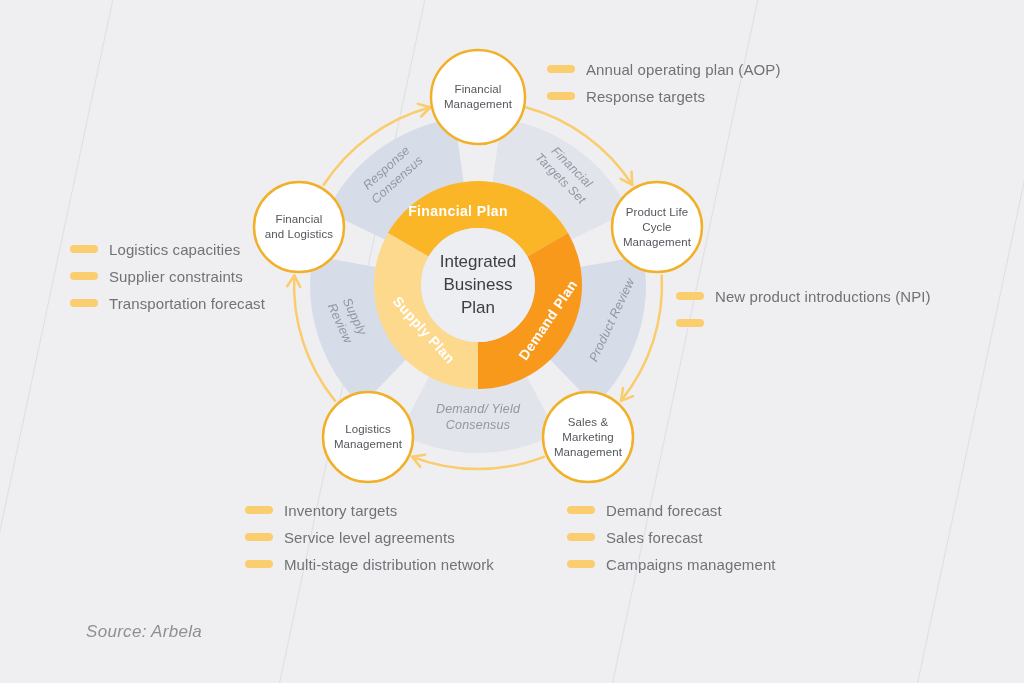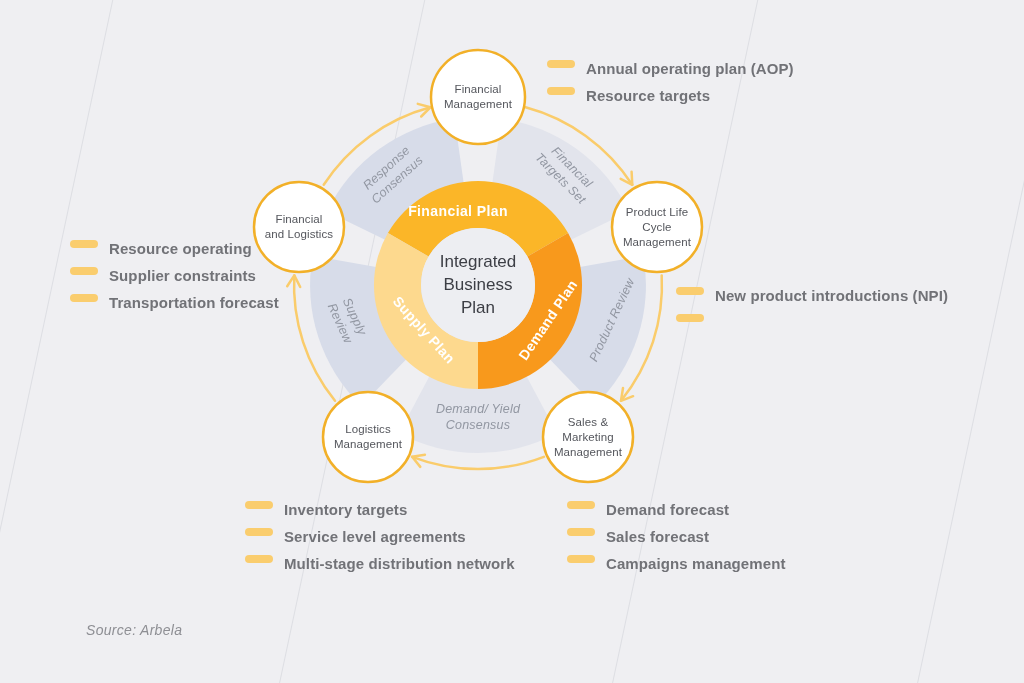--- a/index.html
+++ b/index.html
@@ -23,26 +23,26 @@
   .center-lbl{font-size:17px;font-weight:400;color:#3C3E45;line-height:1.35;}
   .seg-lbl{font-size:14px;font-weight:600;color:#FFFFFF;letter-spacing:.4px;white-space:nowrap;}
   .wedge-lbl{font-size:12.5px;font-style:italic;color:#9297A2;letter-spacing:.2px;}
   .rot-45n{transform:translate(-50%,-50%) rotate(-42deg);}
   .rot-45p{transform:translate(-50%,-50%) rotate(45deg);}
   .rot-65n{transform:translate(-50%,-50%) rotate(-65deg);white-space:nowrap;}
   .rot-65p{transform:translate(-50%,-50%) rotate(65deg);}
   .rot-sup{transform:translate(-50%,-50%) rotate(48deg);}
   .rot-dem{transform:translate(-50%,-50%) rotate(-56deg);}
   .anno{position:absolute;display:flex;flex-direction:column;row-gap:9px;}
-  .anno-row{display:flex;height:18px;gap:11px;font-weight:bold;}
+  .anno-row{display:flex;align-items:center;height:18px;gap:11px;}
   .dash{width:28px;height:8px;border-radius:4px;background:#FACD6E;flex:none;}
   .anno-txt{font-size:15px;color:#717277;white-space:nowrap;letter-spacing:.1px;}
   .source{
     position:absolute;left:86px;top:622px;
-    font-size:14px;font-style:italic;color:#8E8F94;letter-spacing:.3px;
+    font-size:17px;font-style:italic;color:#8E8F94;letter-spacing:.3px;
   }
 </style>
 </head>
 <body>
 
 <div class="stage">
 
   <div class="bg-line" style="left:125px"></div>
   <div class="bg-line" style="left:437px"></div>
   <div class="bg-line" style="left:770px"></div>
@@ -115,38 +115,38 @@
   <div class="lbl wedge-lbl rot-65p" style="left:347px;top:320px">Supply
 Review</div>
 
   <div class="anno" style="left:547px;top:60px">
     <div class="anno-row">
       <span class="dash"></span>
       <span class="anno-txt">Annual operating plan (AOP)</span>
     </div>
     <div class="anno-row">
       <span class="dash"></span>
-      <span class="anno-txt">Resource targets</span>
+      <span class="anno-txt">Response targets</span>
     </div>
   </div>
 
   <div class="anno" style="left:676px;top:287px">
     <div class="anno-row">
       <span class="dash"></span>
       <span class="anno-txt">New product introductions (NPI)</span>
     </div>
     <div class="anno-row">
       <span class="dash"></span>
     </div>
   </div>
 
   <div class="anno" style="left:70px;top:240px">
     <div class="anno-row">
       <span class="dash"></span>
-      <span class="anno-txt">Resource operating</span>
+      <span class="anno-txt">Logistics capacities</span>
     </div>
     <div class="anno-row">
       <span class="dash"></span>
       <span class="anno-txt">Supplier constraints</span>
     </div>
     <div class="anno-row">
       <span class="dash"></span>
       <span class="anno-txt">Transportation forecast</span>
     </div>
   </div>

